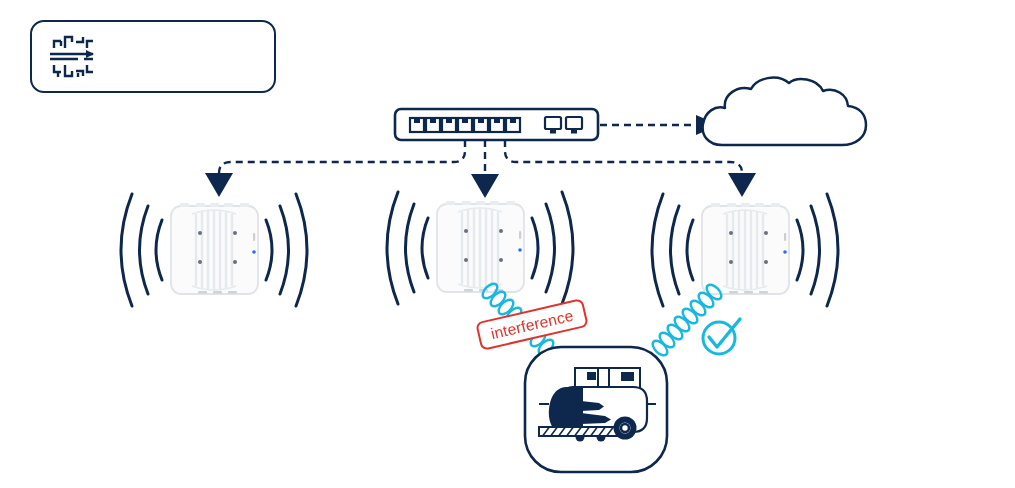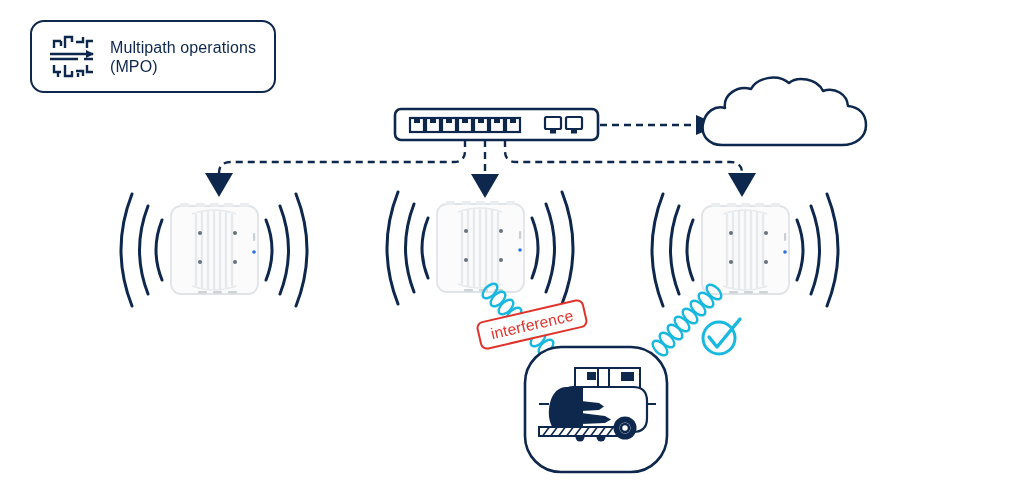--- a/index.html
+++ b/index.html
@@ -244,21 +244,17 @@
         <path d="M2,20 H45"></path>
         <path d="M2,25 H30 M36,25 H45"></path>
         <path d="M6,31 V38 H13"></path>
         <path d="M17,31 V42 H24 V37"></path>
         <path d="M28,37 H35 V42"></path>
         <path d="M39,31 V38 H45"></path>
         <path d="M10,43 V39 M30,43 V39"></path>
       </g>
       <polygon points="38,16 46,20 38,24" fill="#0D274D"></polygon>
     </svg>
-    <div class="legend-text">
-      <div>Multipath operations</div>
-      <div>(MPO)</div>
-    </div>
   </div>
 
   <div class="stamp">interference</div>
 
 </div>
 
 </body></html>

